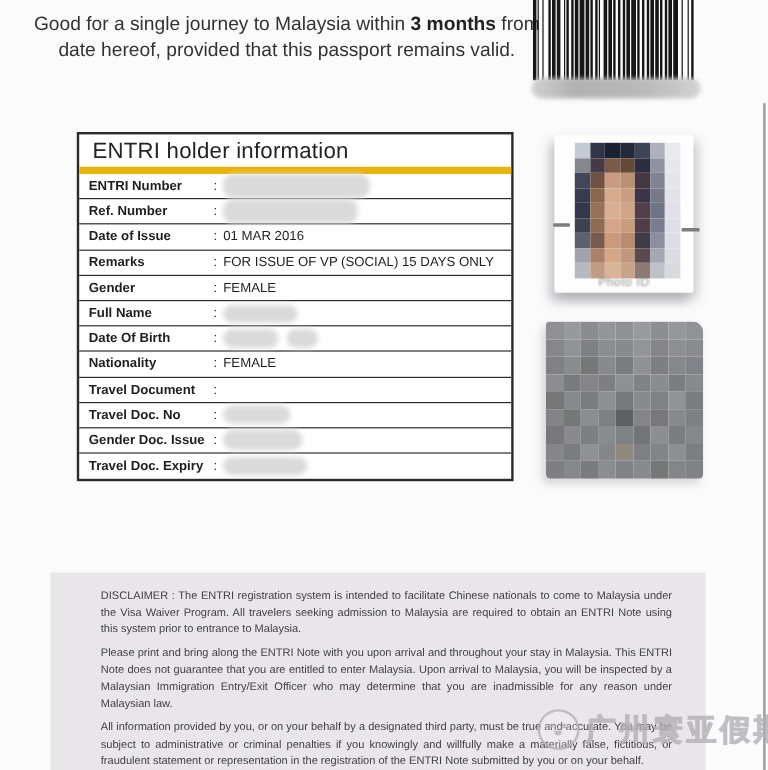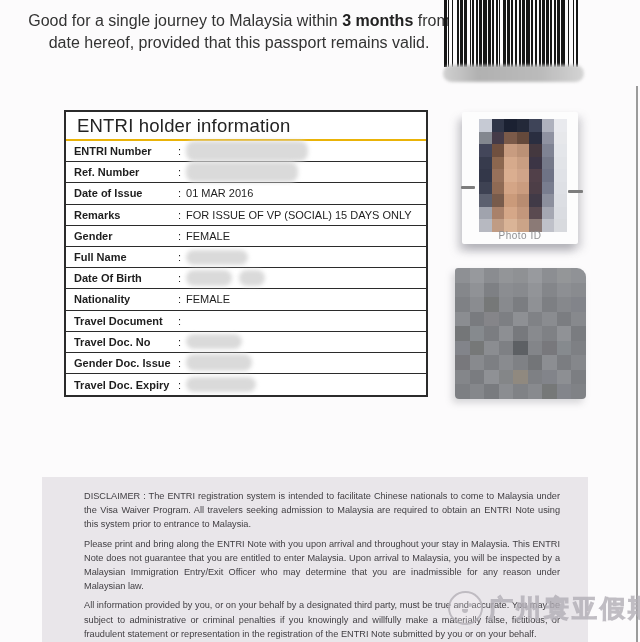--- a/index.html
+++ b/index.html
@@ -23,21 +23,21 @@
     filter:blur(1.6px);opacity:.95;
   }
   .edge-line{position:absolute;left:636px;top:86px;width:1.5px;height:556px;background:#9b9b9b;}
   
   .info-table{
     position:absolute;left:64px;top:110px;width:364px;box-sizing:border-box;
     background:#fff;border:2px solid #2b2b2b;color:#1e1e1e;
   }
   .table-title{
     height:27px;line-height:27px;font-size:18.5px;padding-left:11px;
-    border-bottom:2px solid #eab308;letter-spacing:.2px;color:#232323;
+    border-bottom:6px solid #eab308;letter-spacing:.2px;color:#232323;
   }
   .trow{
     display:flex;align-items:center;height:21.2px;box-sizing:border-box;
     border-bottom:1.5px solid #2b2b2b;font-size:11px;overflow:visible;
   }
   .trow:last-child{border-bottom:none;}
   .tlabel{width:104px;padding-left:8px;font-weight:bold;flex:0 0 auto;white-space:nowrap;}
   .tvalue{flex:1;display:flex;align-items:center;white-space:nowrap;}
   .tvalue .colon{margin-right:5px;}
   .blob{

